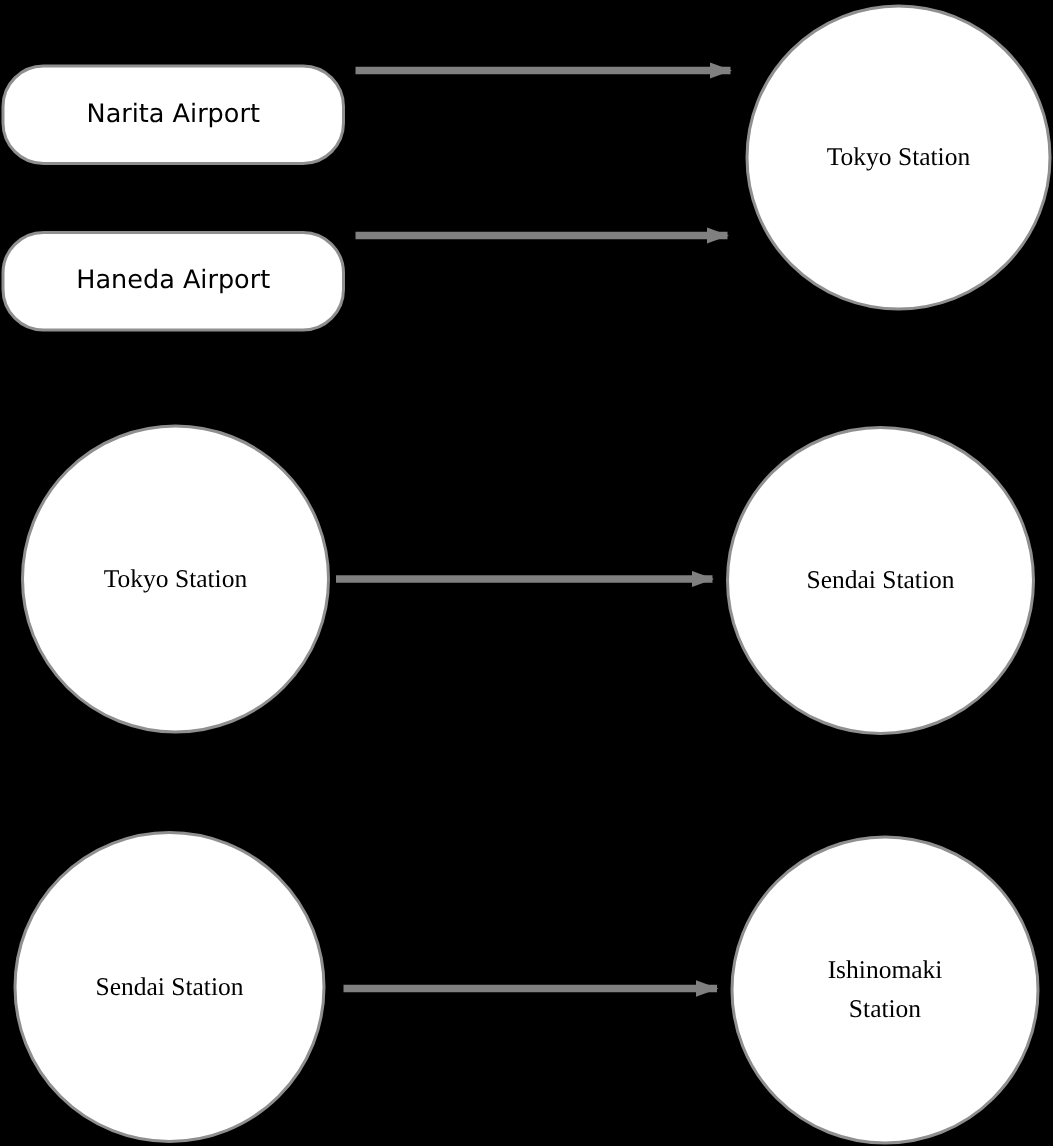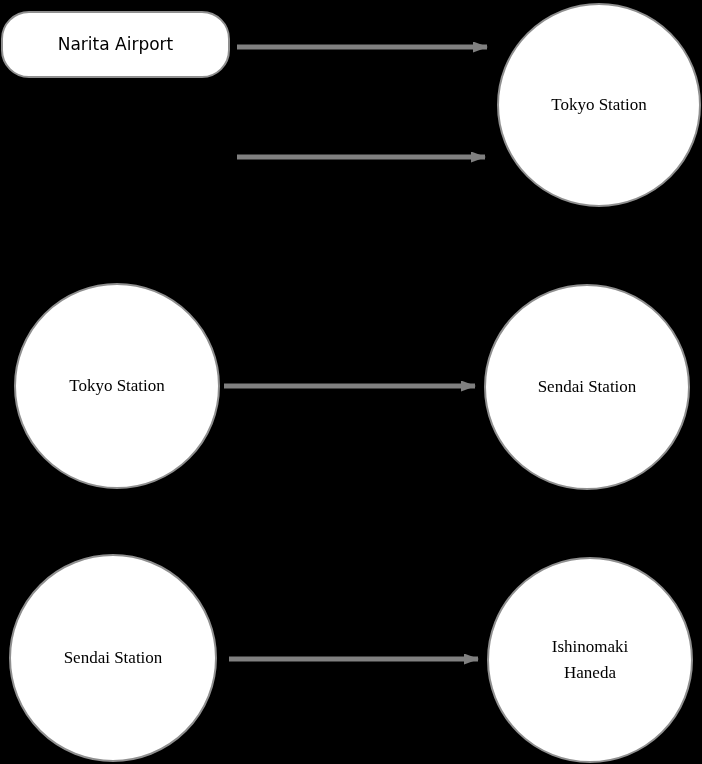--- a/index.html
+++ b/index.html
@@ -29,21 +29,21 @@
     background: #ffffff;
     border: 2px solid #8f8f8f;
     display: flex;
     align-items: center;
     justify-content: center;
     text-align: center;
     color: #000000;
     font-size: 17px;
     line-height: 1.55;
   }
-  .stadium { border-radius: 28px; }
+  .stadium { border-radius: 28px; margin-top: 32px; }
   .circle  { border-radius: 50%; font-family: Liberation Serif, serif; }
 
   .node-narita          { left: 1px;   top: 11px;  width: 229px; height: 67px; }
   .node-haneda          { left: 1px;   top: 122px; width: 229px; height: 67px; }
   .node-tokyo-top       { left: 497px; top: 3px;   width: 204px; height: 204px; }
   .node-tokyo-mid       { left: 14px;  top: 283px; width: 206px; height: 206px; }
   .node-sendai-mid      { left: 484px; top: 284px; width: 206px; height: 206px; }
   .node-sendai-bottom   { left: 9px;   top: 554px; width: 208px; height: 208px; }
   .node-ishinomaki      { left: 487px; top: 557px; width: 206px; height: 206px; }
 
@@ -64,34 +64,37 @@
     <line x1="237" y1="47" x2="487" y2="47" stroke="#808080" stroke-width="5" marker-end="url(#arrowhead)"></line>
     <line x1="237" y1="157" x2="485" y2="157" stroke="#808080" stroke-width="5" marker-end="url(#arrowhead)"></line>
     <line x1="224" y1="386" x2="475" y2="386" stroke="#808080" stroke-width="5" marker-end="url(#arrowhead)"></line>
     <line x1="229" y1="659" x2="478" y2="659" stroke="#808080" stroke-width="5" marker-end="url(#arrowhead)"></line>
   </svg>
 
   <div class="node stadium node-narita">
     <span class="node-label">Narita Airport</span>
   </div>
 
+  <div class="node stadium node-haneda">
+    <span class="node-label">Haneda Airport</span>
+  </div>
 
   <div class="node circle node-tokyo-top">
     <span class="node-label">Tokyo Station</span>
   </div>
 
   <div class="node circle node-tokyo-mid">
     <span class="node-label">Tokyo Station</span>
   </div>
 
   <div class="node circle node-sendai-mid">
     <span class="node-label">Sendai Station</span>
   </div>
 
   <div class="node circle node-sendai-bottom">
     <span class="node-label">Sendai Station</span>
   </div>
 
   <div class="node circle node-ishinomaki">
-    <span class="node-label">Ishinomaki Haneda</span>
+    <span class="node-label">Ishinomaki Station</span>
   </div>
 
 </div>
 
 </body></html>

